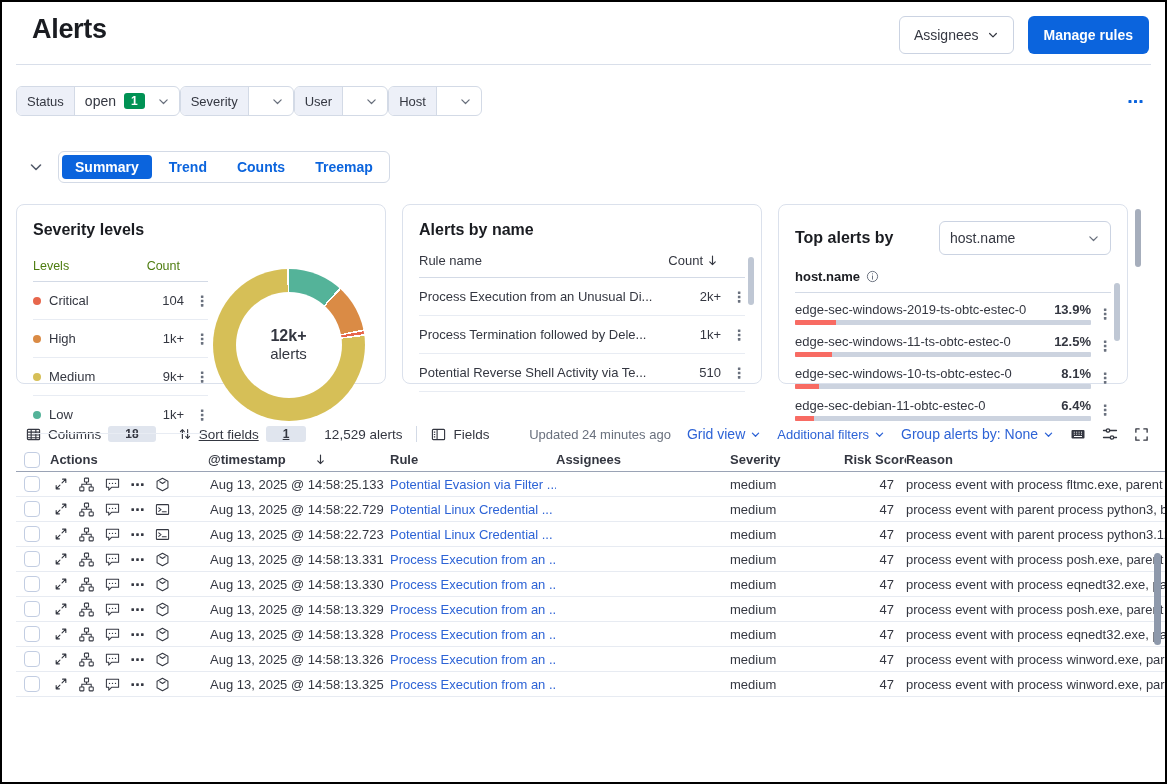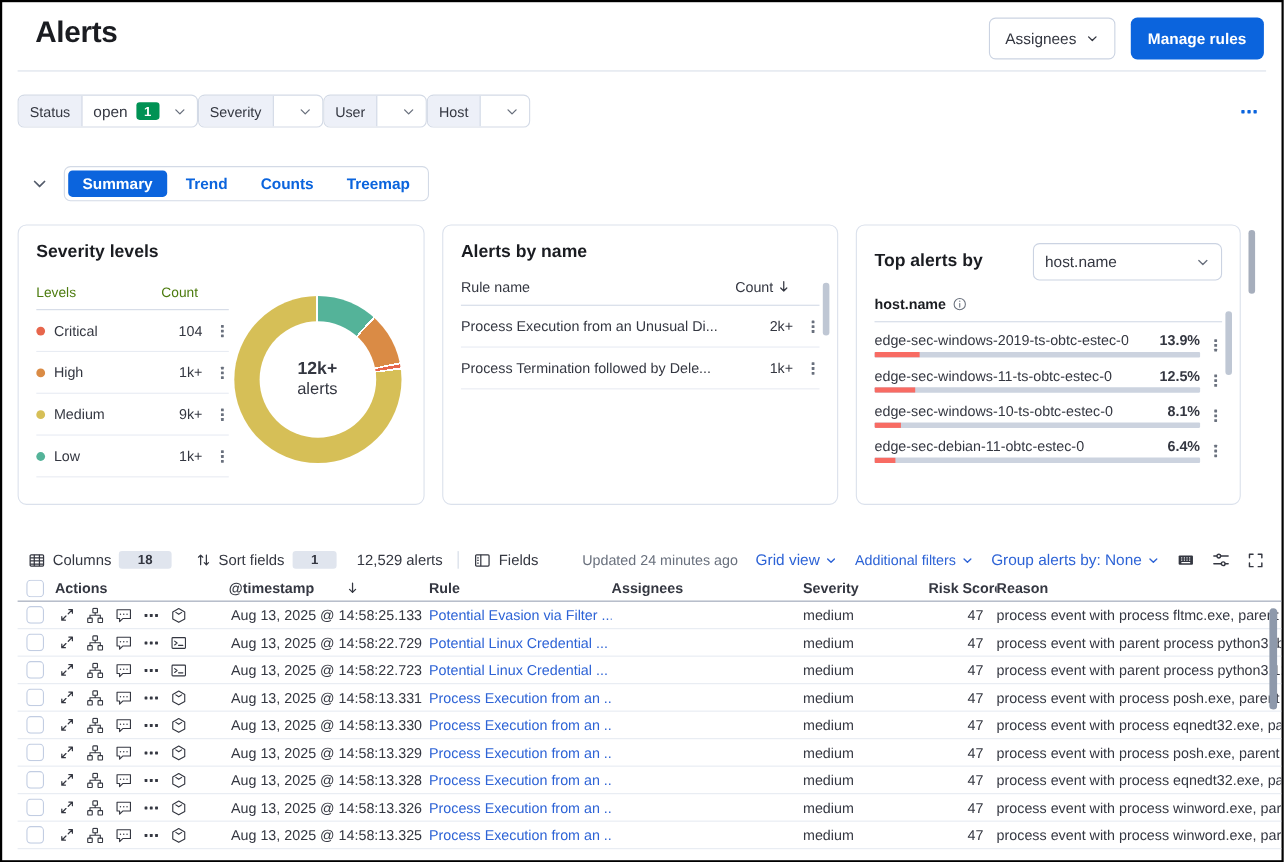--- a/index.html
+++ b/index.html
@@ -32,21 +32,21 @@
   .more-filters { margin-left:auto; margin-right:6px; color:#0b64dd; cursor:pointer; }
 
   
   .summary-head { margin:34px 14px 0 26px; display:flex; align-items:center; gap:14px; height:34px; }
   .collapse-chevron { color:#545c6b; cursor:pointer; }
   .tab-group { display:inline-flex; align-items:center; gap:4px; border:1px solid #d3dae6; border-radius:6px; padding:3px; }
   .tab { font-size:14px; font-weight:600; color:#0b64dd; padding:4px 13px; border-radius:4px; cursor:pointer; white-space:nowrap; }
   .tab.active { background:#0b64dd; color:#fff; }
 
   
-  .panels { margin:20px 14px 0; display:flex; gap:16px; position:relative; height:255px; }
+  .panels { margin:20px 14px 0; display:flex; gap:16px; position:relative; height:180px; }
   .panel { border:1px solid #dbe1ec; border-radius:8px; background:#fff; padding:16px 16px 12px; position:relative; }
   .panel-title { font-size:16px; font-weight:700; color:#1a1c21; }
   .p-severity { width:370px; }
   .p-byname { width:360px; }
   .p-top { width:350px; }
 
   
   .sev-layout { display:flex; margin-top:16px; }
   .sev-table { width:175px; }
   .sev-thead { display:flex; font-size:12.5px; color:#4d7c0f; padding:4px 0 8px; border-bottom:1px solid #d3dae6; }
@@ -322,20 +322,31 @@
           <span class="boxes-v ic">
             <svg width="12" height="14" viewBox="0 0 16 16" fill="currentColor">
               <rect x="6.5" y="0.5" width="3.4" height="3.4" rx="0.5"></rect>
               <rect x="6.5" y="6.3" width="3.4" height="3.4" rx="0.5"></rect>
               <rect x="6.5" y="12.1" width="3.4" height="3.4" rx="0.5"></rect>
             </svg>
           </span>
         </div>
 
 
+        <div class="abn-row">
+          <span class="abn-rule">Potential Reverse Shell Activity via Te...</span>
+          <span class="abn-count">510</span>
+          <span class="boxes-v ic">
+            <svg width="12" height="14" viewBox="0 0 16 16" fill="currentColor">
+              <rect x="6.5" y="0.5" width="3.4" height="3.4" rx="0.5"></rect>
+              <rect x="6.5" y="6.3" width="3.4" height="3.4" rx="0.5"></rect>
+              <rect x="6.5" y="12.1" width="3.4" height="3.4" rx="0.5"></rect>
+            </svg>
+          </span>
+        </div>
       </div>
     <div class="panel-scroll" style="right:7px; top:52px; height:48px;"></div>
   </div>
 
   <div class="panel p-top">
     <div class="top-head">
       <div class="panel-title">Top alerts by</div>
       <div class="top-select">
         <span>host.name</span>
         <span class="ic" style="color:#69707d;">
@@ -444,21 +455,21 @@
   <span class="tt-item">
     <span class="ic">
       <svg width="15" height="15" viewBox="0 0 16 16" fill="none" stroke="currentColor" stroke-width="1.2">
           <rect x="1.5" y="2.5" width="13" height="11" rx="1"></rect>
           <path d="M1.5 5.5h13M1.5 8.5h13M1.5 11.5h13M5.5 2.5v11M10.5 2.5v11"></path>
         </svg>
     </span>
     <span>Columns</span>
     <span class="tt-badge">18</span>
   </span>
-  <span class="tt-item" style="margin-left:22px;">
+  <span class="tt-item" style="margin-left:22px;text-decoration:underline;">
     <span class="ic">
       <svg width="14" height="14" viewBox="0 0 16 16" fill="none" stroke="currentColor" stroke-width="1.3" stroke-linecap="round" stroke-linejoin="round">
           <path d="M5 13V3M5 3L2.8 5.2M5 3l2.2 2.2M11 3v10M11 13l-2.2-2.2M11 13l2.2-2.2"></path>
         </svg>
     </span>
     <span>Sort fields</span>
     <span class="tt-badge">1</span>
   </span>
   <span class="tt-count">12,529 alerts</span>
   <span class="tt-sep"></span>

